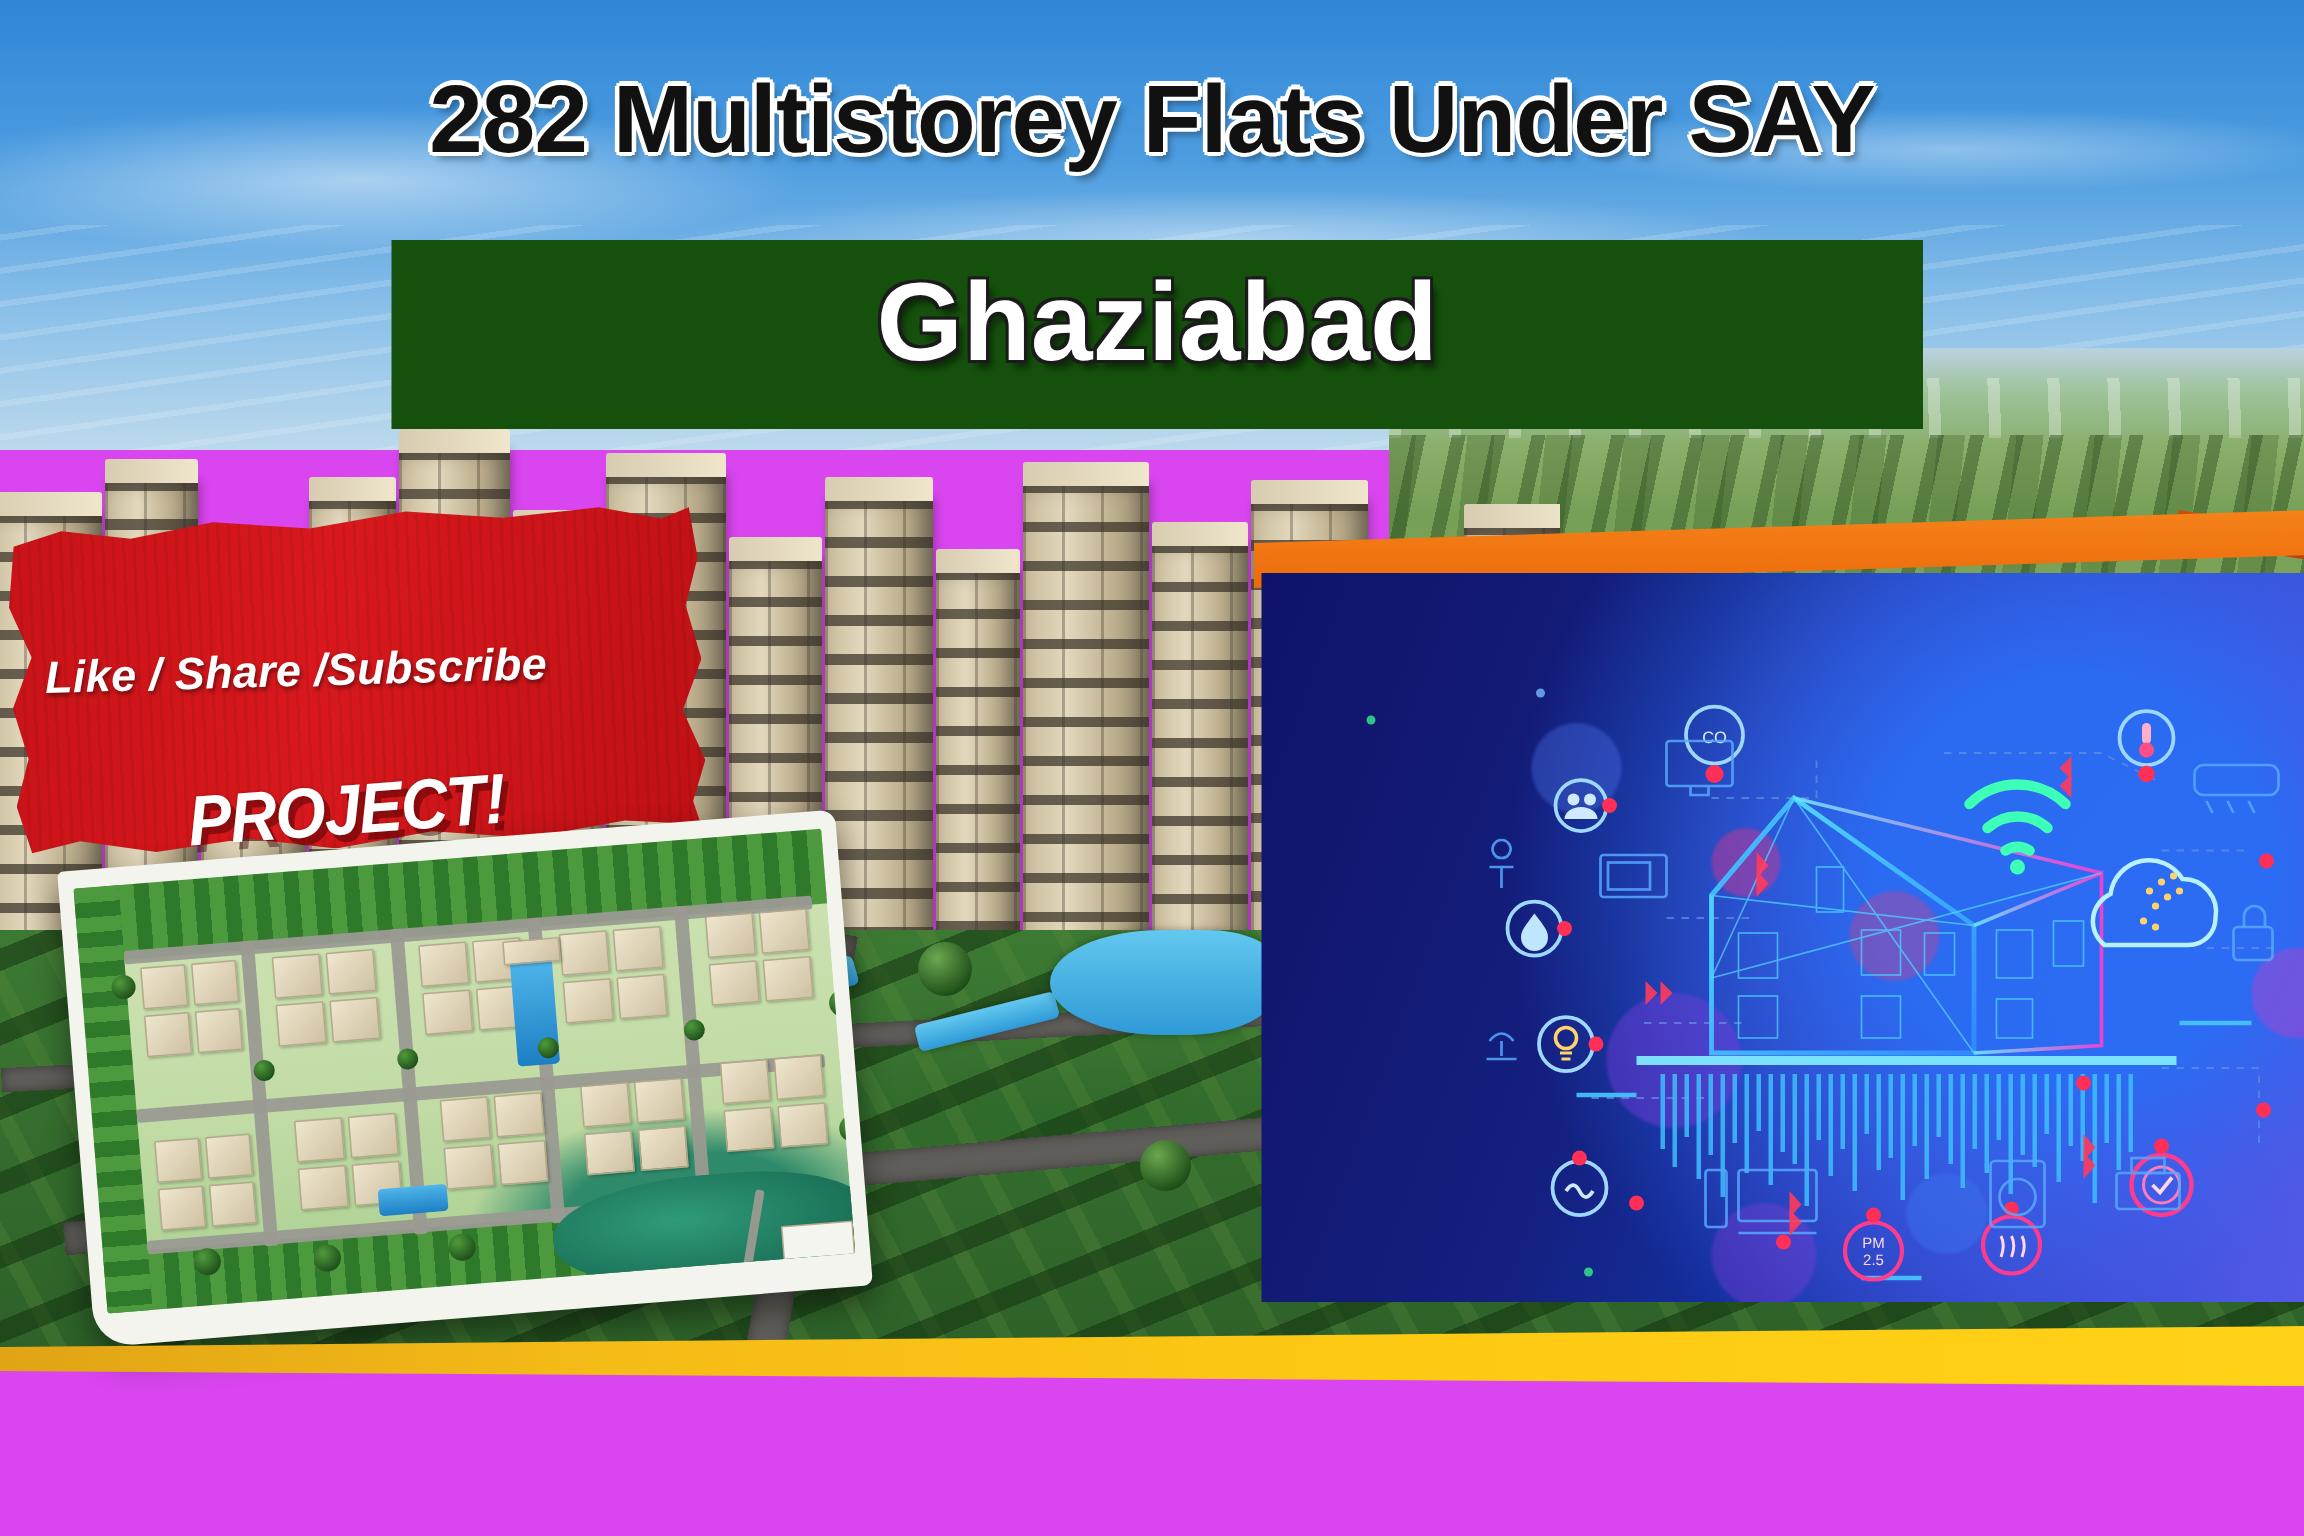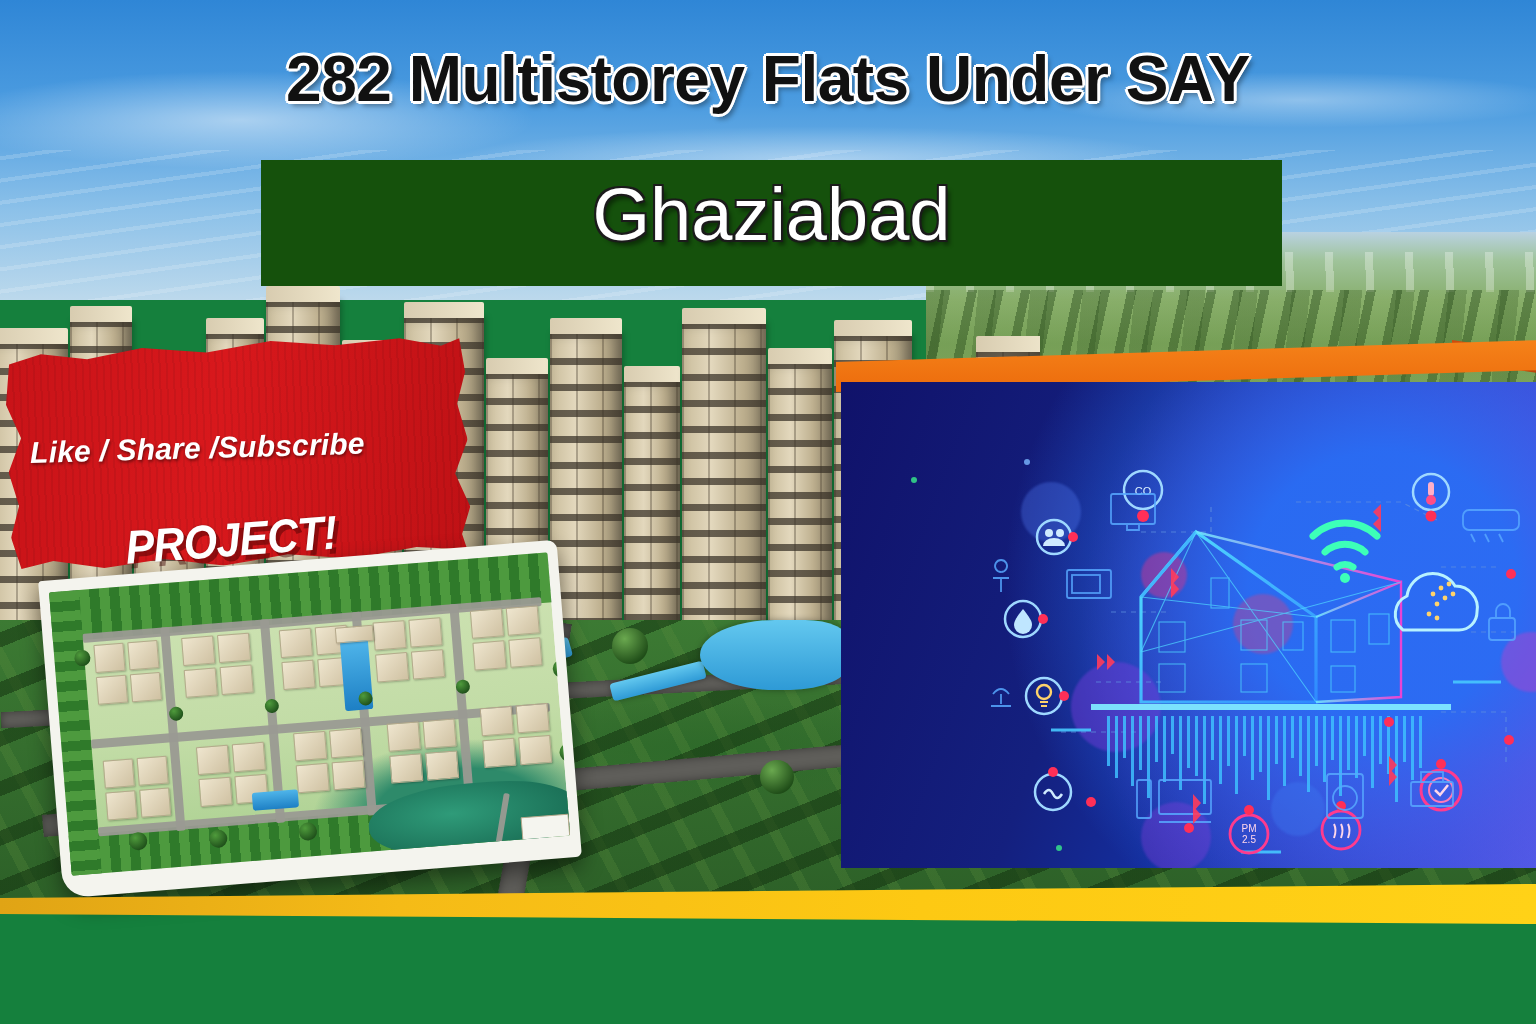--- a/index.html
+++ b/index.html
@@ -1,17 +1,17 @@
 <!DOCTYPE html>
 <html><head>
 <meta charset="utf-8">
 <style>
   html,body{margin:0;padding:0;background:#000;}
   body{width:1536px;height:1024px;overflow:hidden;font-family:"Liberation Sans",sans-serif;}
-  #stage{position:relative;width:1536px;height:1024px;overflow:hidden;background:#15803d;}
+  #stage{position:relative;width:1536px;height:1024px;overflow:hidden;background:#d946ef;}
 
   
   .photo{position:absolute;left:0;top:0;width:1536px;height:900px;overflow:hidden;}
 
   
   .sky{position:absolute;left:0;top:0;width:1536px;height:300px;
        background:
          radial-gradient(ellipse 420px 70px at 240px 120px, rgba(255,255,255,.50), rgba(255,255,255,0) 70%),
          radial-gradient(ellipse 520px 48px at 820px 160px, rgba(255,255,255,.42), rgba(255,255,255,0) 70%),
          radial-gradient(ellipse 380px 40px at 1300px 100px, rgba(255,255,255,.38), rgba(255,255,255,0) 70%),
@@ -126,21 +126,21 @@
       font-size:64px;font-weight:bold;color:#111;letter-spacing:-.5px;line-height:1.05;
       text-shadow:
         -2px -2px 0 #fff, 2px -2px 0 #fff, -2px 2px 0 #fff, 2px 2px 0 #fff,
         0 -3px 0 #fff, 0 3px 0 #fff, -3px 0 0 #fff, 3px 0 0 #fff,
         4px 5px 5px rgba(0,0,0,.35);}
 
   
   .green-bar{position:absolute;left:261px;top:160px;width:1021px;height:126px;
       background:#15510c;}
   .green-bar span{position:absolute;left:0;right:0;top:18px;text-align:center;
-      font-size:74px;font-weight:normal;color:#fff;line-height:1;
+      font-size:74px;font-weight:bold;color:#fff;line-height:1;
       text-shadow:-2px -2px 0 #1b1b1b, 2px -2px 0 #1b1b1b, -2px 2px 0 #1b1b1b,
                    2px 2px 0 #1b1b1b, 4px 5px 4px rgba(0,0,0,.45);}
 
   
   .yellow-band{position:absolute;left:0;top:884px;width:1536px;height:60px;
       background:linear-gradient(90deg,#e0a415 0%, #f5bb17 26%, #fdc913 60%, #ffd217 100%);
       clip-path:polygon(0 14px, 100% 0, 100% 40px, 0 30px);
       box-shadow:0 2px 6px rgba(0,0,0,.5);}
 
   

